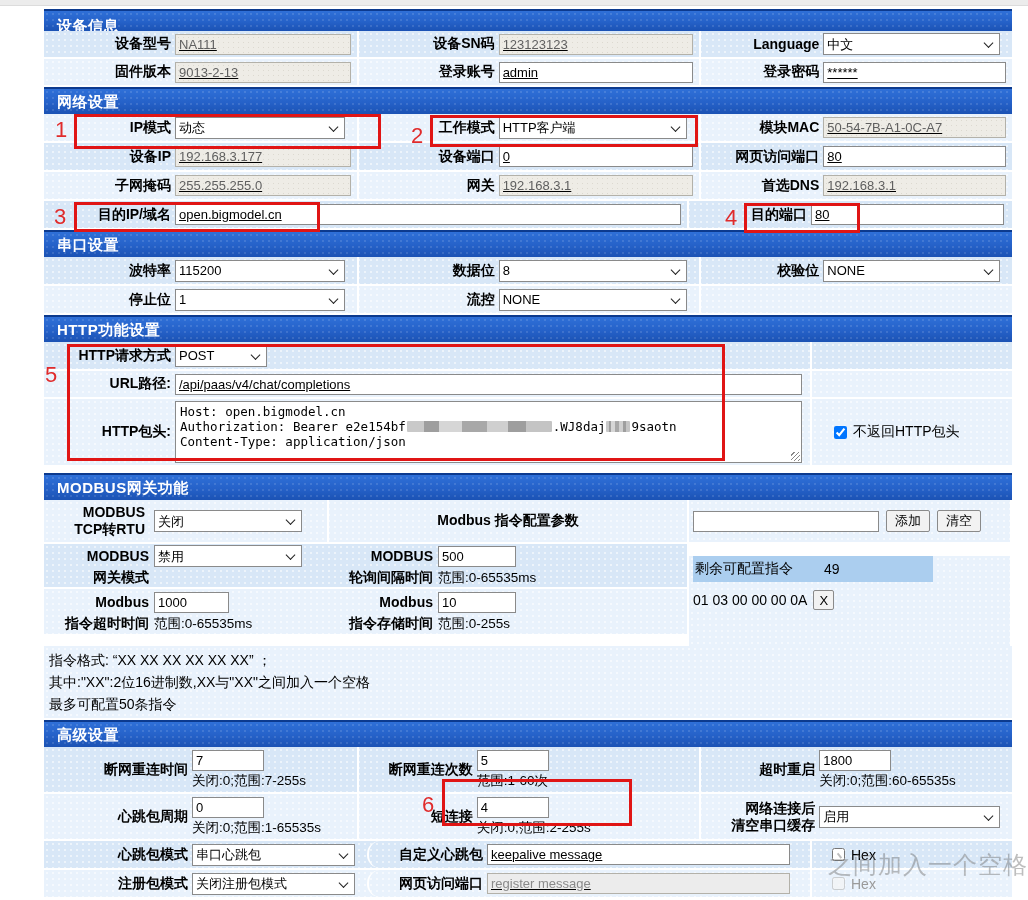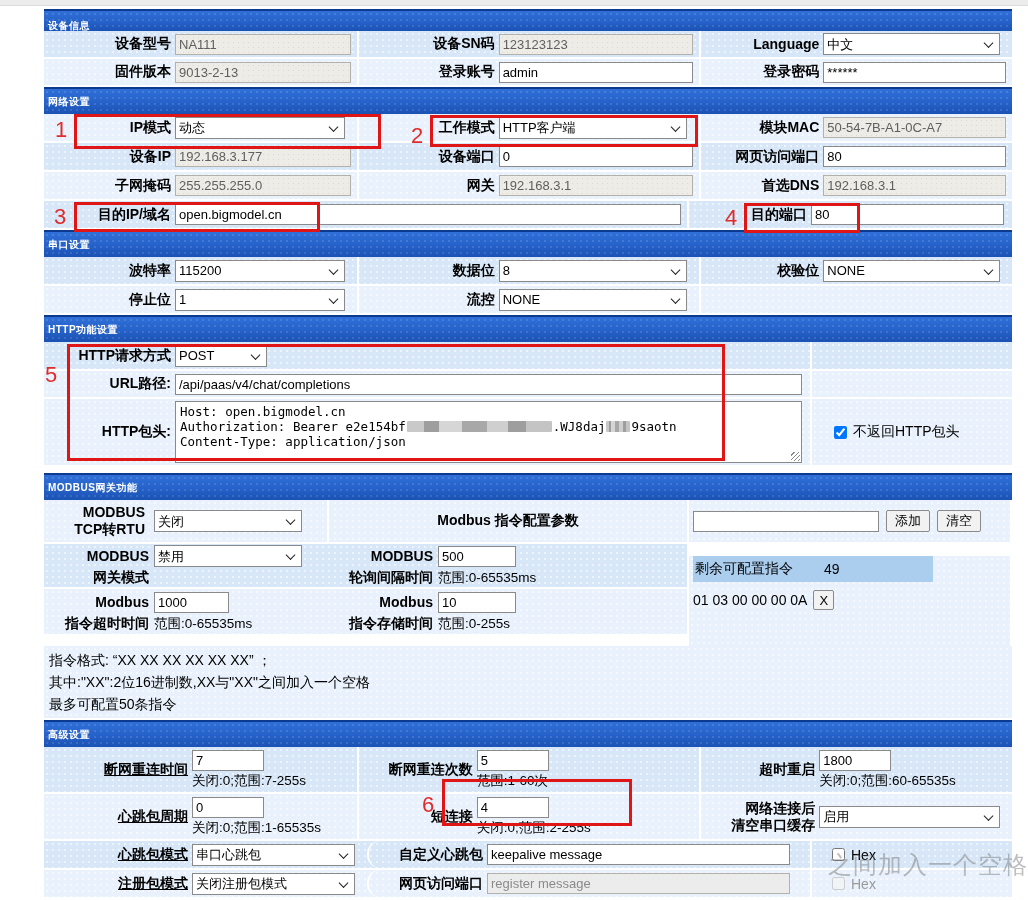--- a/index.html
+++ b/index.html
@@ -3,44 +3,44 @@
 <meta charset="utf-8">
 <style>
   * { margin:0; padding:0; box-sizing:border-box; }
   html,body { background:#fff; }
   body { font-family:"Liberation Sans", sans-serif; width:1028px; height:900px; position:relative; overflow:hidden; }
   .page { position:absolute; left:0; top:0; width:1028px; height:900px; }
   .topstrip { position:absolute; left:0; top:0; width:1028px; height:6px; background:#ececec; border-bottom:1px solid #dcdcdc; }
   .content { position:absolute; left:44px; top:9px; width:968px; }
 
   
-  .sec-h { height:27px; line-height:26px; color:#fff; font-weight:bold; font-size:10px; padding-left:4px;
+  .sec-h { height:27px; line-height:26px; color:#fff; font-weight:bold; font-size:15px; padding-left:13px;
     border-top:2px solid #0c3a8e;
     background-image: radial-gradient(rgba(255,255,255,0.12) 1px, transparent 1.3px),
                       linear-gradient(180deg,#2f70d8 0%, #2561c8 55%, #1b52b4 100%);
     background-size:6px 6px, 100% 100%; letter-spacing:0.5px; }
   .sec-h.cut { height:22px; line-height:30px; overflow:hidden; }
   .sec-h.cut span{ display:inline-block; margin-top:-7px; }
 
   
   .r { display:flex; border-bottom:2px solid #fff; align-items:stretch;
        background-image: radial-gradient(rgba(255,255,255,0.55) 0.8px, transparent 1px); background-size:6px 6px; }
   .dk { background-color:#d8e7f7; }
   .lt { background-color:#e9f2fc; }
   .h27{ height:29px; } .h28{ height:28px; } .h47{ height:47px; } .h68{ height:68px; }
   .c { display:flex; align-items:center; }
   .c + .c { border-left:2px solid #fff; }
   .c1 { width:323px; } .c2 { width:354px; } .c3 { width:323px; }
   .cwide { width:643px; } .chttp { width:766px; } .cside { width:200px; }
   .cw443 { width:443px;border-radius:13px; }
   .lbl { font-weight:bold; font-size:14px; text-align:right; padding-right:4px; color:#000; }
   .lb131{ flex:0 0 131px; } .lb140{ flex:0 0 140px; } .lb122{ flex:0 0 122px; }
-  .lb148{ flex:0 0 148px;text-decoration:underline; } .lb118{ flex:0 0 118px; }
+  .lb148{ flex:0 0 148px; } .lb118{ flex:0 0 118px; }
   .lbl2 { display:flex; flex-direction:column; justify-content:center; line-height:17px; }
-  .fld { flex:1; display:flex; align-items:flex-end; padding-right:6px; }
+  .fld { flex:1; display:flex; align-items:flex-end; padding-right:6px;text-decoration:underline; }
 
   
   .ti { height:21px; border:1px solid #8a8a8a; background:#fff; font-size:13px; padding:0 3px;
         font-family:"Liberation Sans", sans-serif; width:100%; }
   .ti.ro { background-color:#eeece6; border-color:#b3b1a9; color:#5f5f5f;
         background-image: radial-gradient(#dcd9d0 0.8px, transparent 1px); background-size:5px 5px; }
   .ti.gray { background:#ececec; border-color:#b3b1a9; color:#8a8a8a; }
   .w72 { width:72px; flex:none; } .w75 { width:75px; flex:none; } .w78 { width:78px; flex:none; }
   .w186{ width:186px; flex:none; } .w303{ width:303px; flex:none; }
 

